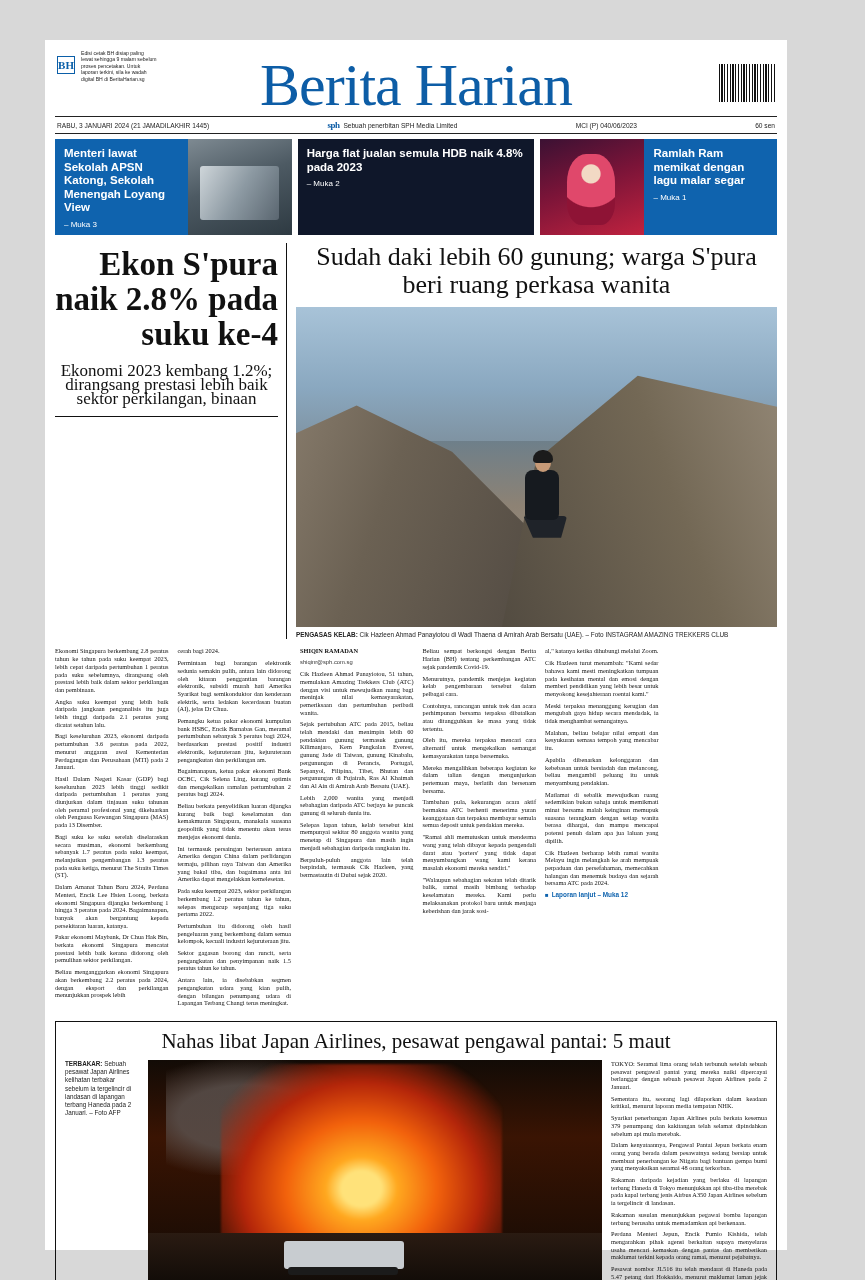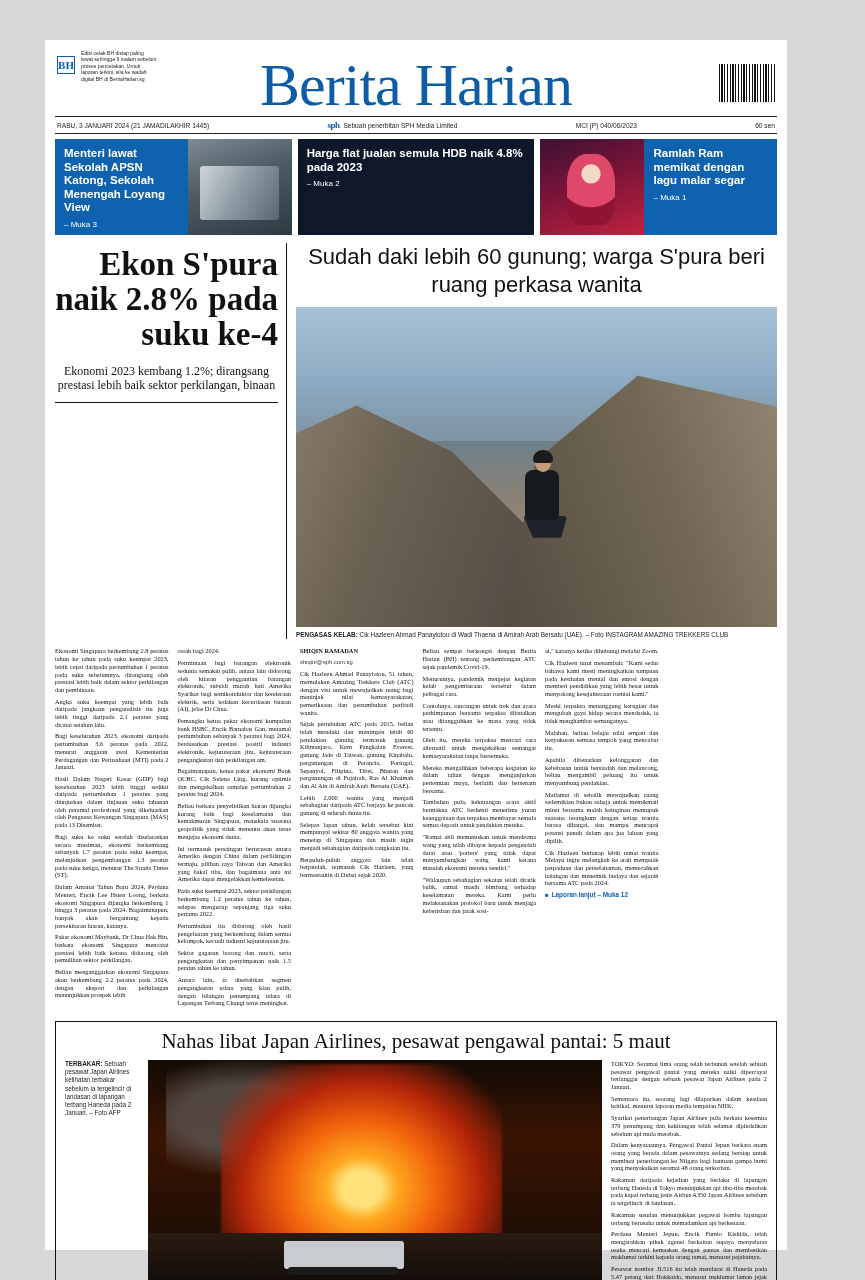--- a/index.html
+++ b/index.html
@@ -89,28 +89,28 @@
 
   
   .topsec { display:flex; margin:8px 10px 0 10px; }
   .lead-left { width:232px; padding-right:8px; border-right:1px solid #111; }
   .lead-head {
     font-family:"Liberation Serif", serif; font-weight:bold;
     font-size:33px; line-height:35px; text-align:right; color:#111;
     margin-top:4px;
   }
   .lead-sub {
-    font-family:"Liberation Serif", serif; font-size:12px; line-height:14px;
+    font-family:"Liberation Serif", serif; font-size:17px; line-height:14px;
     text-align:center; color:#111; margin-top:12px; padding:0 2px;
   }
   .rule-thin { border-top:1px solid #111; margin:10px 0 6px 0; }
 
   .lead-right { flex:1; padding-left:9px; }
   .feature-head {
-    font-family:Liberation Sans, sans-serif; font-size:22px; line-height:28px;
+    font-family:Liberation Serif, serif; font-size:26px; line-height:28px;
     color:#111; text-align:center; padding:0 6px;
   }
   .feature-photo {
     margin-top:8px; height:320px; position:relative; overflow:hidden;
     background:linear-gradient(180deg,#9fb9cf 0%,#7c9ab5 22%,#6b7f8c 40%,#8d8274 62%,#a49483 100%);
   }
   .feature-photo .rockL {
     position:absolute; left:-6%; top:26%; width:62%; height:80%;
     background:linear-gradient(110deg,#8c8070 0%,#6b6153 40%,#4e4740 100%);
     clip-path: polygon(0 22%, 30% 6%, 62% 24%, 86% 52%, 100% 100%, 0 100%);

